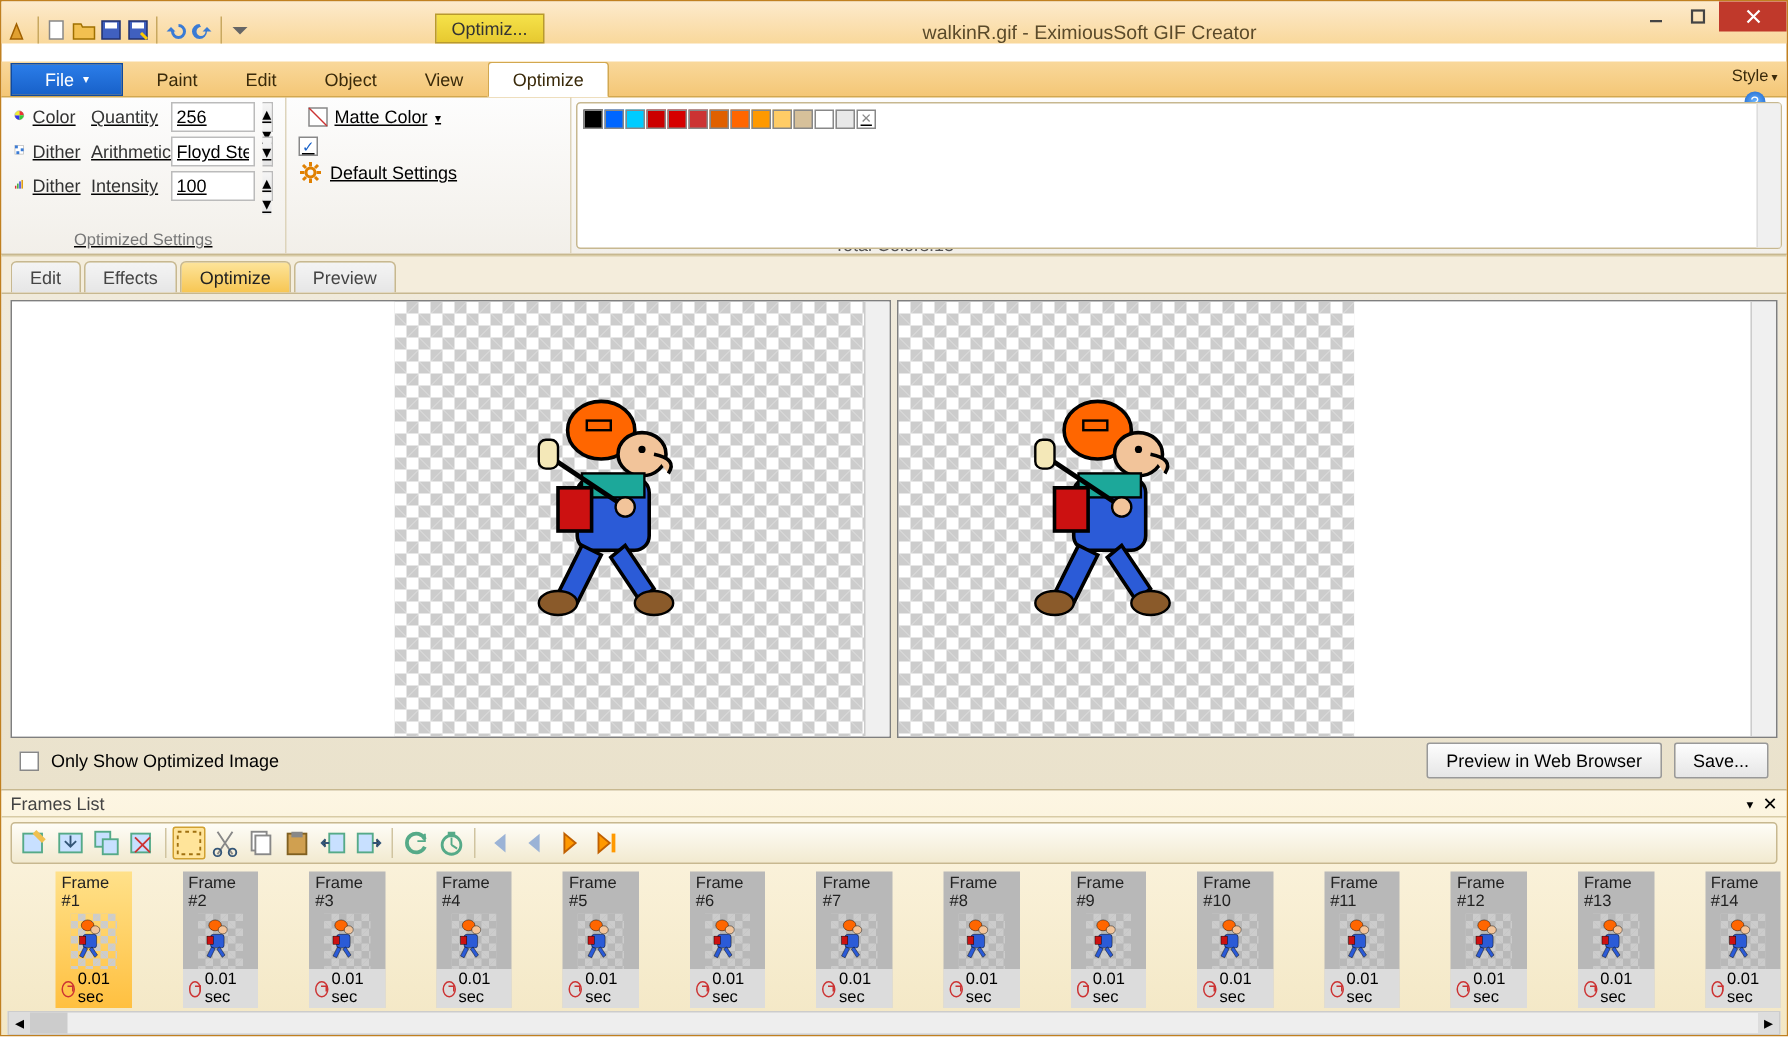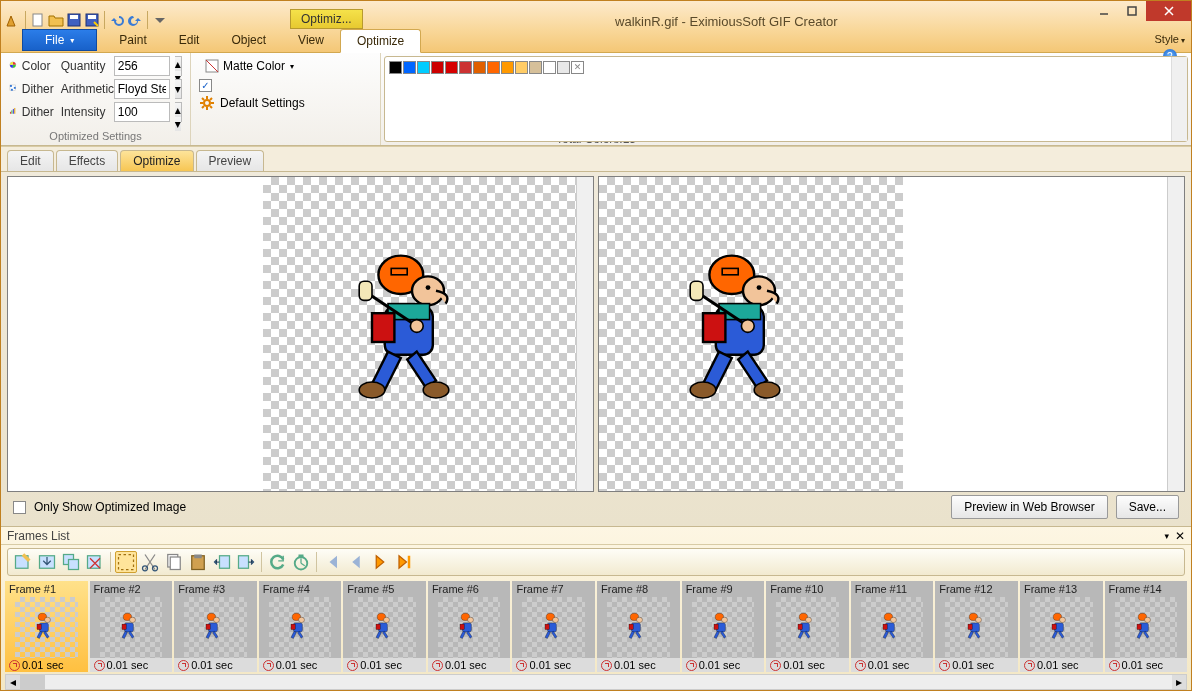--- a/index.html
+++ b/index.html
@@ -10,28 +10,28 @@
 .qat { display: flex; align-items: center; gap: 2px; }
 .qat-icon { width: 16px; height: 16px; display: inline-flex; align-items: center; justify-content: center; }
 .qat-sep { width: 1px; height: 18px; background: #c8a860; margin: 0 2px; }
 .title-bar-tab { margin-left: 122px; background: linear-gradient(#f5e24a,#e7c930); border: 1px solid #b89a2e; padding: 2px 10px; font-size: 12px; color: #333; }
 .title-text { flex: 1; text-align: center; font-size: 13px; color: #5a4a2a; }
 .win-controls { display: flex; height: 22px; align-self: flex-start; }
 .win-btn { width: 28px; height: 20px; display: flex; align-items: center; justify-content: center; background: transparent; border: none; }
 .win-btn.close { width: 45px; background: #c0392b; color: #fff; }
 .win-btn svg { width: 10px; height: 10px; }
 
-.tabs-row { height: 24px; background: linear-gradient(#f9d89b,#f4c776); display: flex; align-items: flex-start; padding-left: 21px; border-bottom: 1px solid #d2a850; position: relative; }
+.tabs-row { height: 24px; background: linear-gradient(#f9d89b,#f4c776); display: flex; align-items: center; padding-left: 6px; border-bottom: 1px solid #d2a850; position: relative; margin-top: 12px; }
 .file-btn { background: linear-gradient(#2b7de9,#1861c9); color: #fff; padding: 3px 22px; font-size: 12px; border: 1px solid #0f4aa0; margin-right: 6px; display: flex; align-items: center; gap: 4px; }
 .ribbon-tab { padding: 4px 16px 4px; font-size: 12px; color: #3a2a0a; cursor: pointer; }
 .ribbon-tab.active { background: #fff; border: 1px solid #d2a850; border-bottom: 1px solid #fff; border-radius: 3px 3px 0 0; }
 .style-opt { position: absolute; right: 6px; top: 4px; display: flex; align-items: center; gap: 4px; font-size: 11px; color: #3a2a0a; flex-direction: column; }
 .help-icon { width: 14px; height: 14px; border-radius: 50%; background: radial-gradient(#6bb5ff,#1861c9); color: #fff; display: inline-flex; align-items: center; justify-content: center; font-size: 10px; }
 
-.ribbon { height: 93px; background: linear-gradient(#fdfdfd,#f2efe9); border-bottom: 1px solid #c7b890; display: flex; }
+.ribbon { height: 105px; background: linear-gradient(#fdfdfd,#f2efe9); border-bottom: 1px solid #c7b890; display: flex; text-decoration: underline; }
 .rb-group { border-right: 1px solid #ddd4bb; padding: 3px 8px; display: flex; flex-direction: column; justify-content: space-between; }
 .rb-group-title { text-align: center; font-size: 11px; color: #777; padding-top: 2px; }
 .rb-rows { display: flex; flex-direction: column; gap: 3px; }
 .rb-row { display: flex; align-items: center; gap: 5px; }
 .rb-label { font-size: 12px; color: #333; min-width: 48px; }
 .rb-input { width: 56px; height: 20px; border: 1px solid #bbb; font-size: 12px; padding: 0 3px; }
 .rb-spinner { width: 14px; height: 20px; display: inline-flex; flex-direction: column; border: 1px solid #bbb; border-left: none; }
 .rb-spinner span { flex: 1; background: linear-gradient(#f5f5f5,#e5e5e5); display: flex; align-items: center; justify-content: center; }
 .rb-check { width: 13px; height: 13px; border: 1px solid #888; background: #fff; display: inline-flex; align-items: center; justify-content: center; }
 .rb-check.checked::after { content: "✓"; font-size: 10px; color: #1861c9; }
@@ -61,21 +61,21 @@
 .opt-row .spacer { flex: 1; }
 .std-btn { border: 1px solid #999; background: linear-gradient(#fdfdfd,#e6e6e6); padding: 4px 12px; font-size: 12px; border-radius: 2px; }
 
 .frames-panel { height: 164px; background: linear-gradient(#fdf6e3,#f3e7c4); border-top: 1px solid #c7b890; display: flex; flex-direction: column; }
 .frames-header { height: 18px; display: flex; align-items: center; padding: 0 6px; border-bottom: 1px solid #d8cba5; }
 .frames-header .title { flex: 1; font-size: 12px; color: #444; }
 .frames-tools { height: 28px; border: 1px solid #c7b890; margin: 3px 6px; border-radius: 3px; background: linear-gradient(#fefdf7,#f2ead0); display: flex; align-items: center; gap: 2px; padding: 0 4px; }
 .tool-sep { width: 1px; height: 20px; background: #d0c4a0; margin: 0 2px; }
 .tool-btn { width: 22px; height: 22px; display: inline-flex; align-items: center; justify-content: center; border: 1px solid transparent; border-radius: 2px; }
 .frames-list { flex: 1; display: flex; overflow: hidden; padding: 2px 4px 0; gap: 2px; }
-.frame-item { width: 84px; background: #b8b8b8; display: flex; flex-direction: column; }
+.frame-item { width: 84px; background: #b8b8b8; display: flex; flex-direction: column; margin-left: 32px; }
 .frame-item.active { background: linear-gradient(#ffe18a,#ffc040); }
 .frame-title { font-size: 11px; padding: 2px 4px; color: #222; }
 .frame-thumb { flex: 1; margin: 0 10px; background-image: linear-gradient(45deg,#ccc 25%,transparent 25%),linear-gradient(-45deg,#ccc 25%,transparent 25%),linear-gradient(45deg,transparent 75%,#ccc 75%),linear-gradient(-45deg,transparent 75%,#ccc 75%); background-size: 10px 10px; background-position: 0 0,0 5px,5px -5px,-5px 0; display: flex; align-items: center; justify-content: center; }
 .frame-dur { font-size: 11px; padding: 1px 4px; display: flex; align-items: center; gap: 2px; background: rgba(255,255,255,0.5); }
 .frame-item.active .frame-dur { background: transparent; }
 .clock-icon { width: 11px; height: 11px; border: 1.5px solid #cc3333; border-radius: 50%; display: inline-block; position: relative; }
 .clock-icon::after { content: ""; position: absolute; width: 3px; height: 3px; border-top: 1.5px solid #cc3333; border-right: 1.5px solid #cc3333; top: 2px; left: 3px; }
 .hscroll { height: 16px; margin: 2px 4px 0; background: #eee; border: 1px solid #ccc; position: relative; }
 .hscroll-thumb { position: absolute; left: 14px; width: 25px; top: 0; bottom: 0; background: #ccc; }
 .hscroll-arrow { position: absolute; top: 0; bottom: 0; width: 14px; background: #ddd; display: flex; align-items: center; justify-content: center; }

